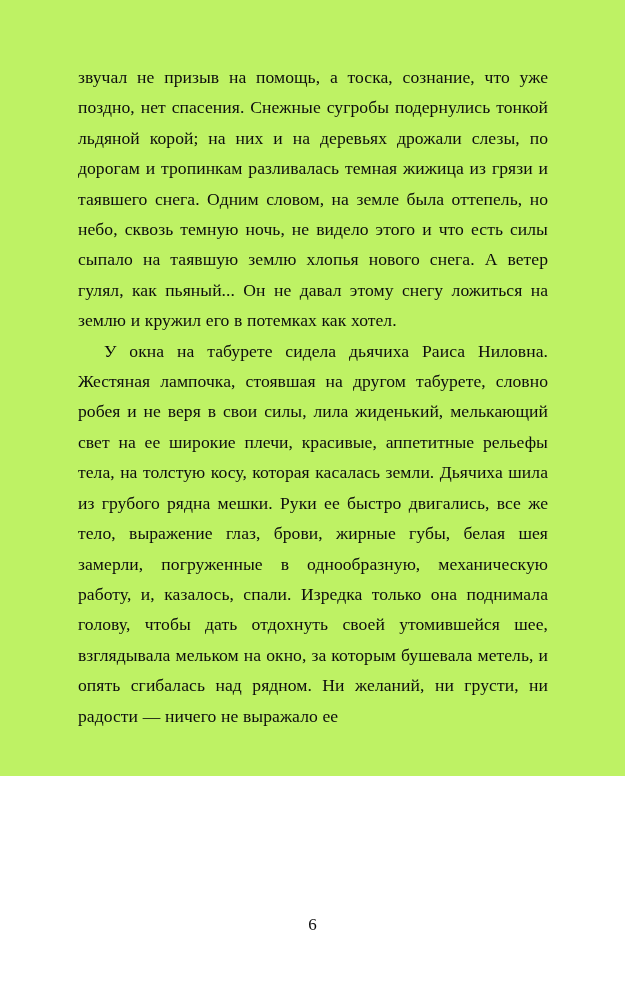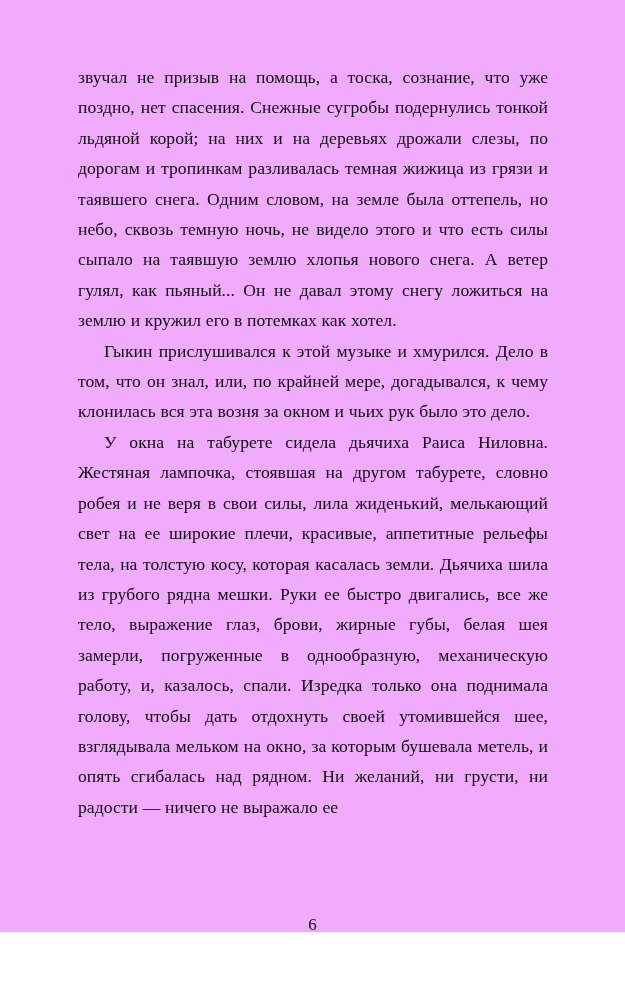--- a/index.html
+++ b/index.html
@@ -13,22 +13,22 @@
     position: relative;
     font-family: "Liberation Serif", serif;
     color: #0d0d0d;
     overflow: hidden;
   }
   .page {
     position: absolute;
     left: 0;
     top: 0;
     width: 625px;
-    height: 932px;
-    background: #f0abfc;
+    height: 776px;
+    background: #bef264;
   }
   .text-block {
     position: absolute;
     left: 78px;
     top: 62px;
     width: 470px;
   }
   p.para {
     margin: 0;
     font-size: 17.6px;
@@ -59,17 +59,16 @@
     font-family: "Liberation Serif", serif;
     color: #0d0d0d;
   }
 </style>
 </head>
 <body>
 
 <div class="page">
   <div class="text-block">
     <p class="para">звучал не призыв на помощь, а тоска, сознание, что уже поздно, нет спасения. Снежные сугробы подернулись тонкой льдяной корой; на них и на деревьях дрожали слезы, по дорогам и тропинкам разливалась темная жижица из грязи и таявшего снега. Одним словом, на земле была оттепель, но небо, сквозь темную ночь, не видело этого и что есть силы сыпало на таявшую землю хлопья нового снега. А ветер гулял, как пьяный... Он не давал этому снегу ложиться на землю и кружил его в потемках как хотел.</p>
-    <p class="para indent">Гыкин прислушивался к этой музыке и хмурился. Дело в том, что он знал, или, по крайней мере, догадывался, к чему клонилась вся эта возня за окном и чьих рук было это дело.</p>
     <p class="para indent">У окна на табурете сидела дьячиха Раиса Ниловна. Жестяная лампочка, стоявшая на другом табурете, словно робея и не веря в свои силы, лила жиденький, мелькающий свет на ее широкие плечи, красивые, аппетитные рельефы тела, на толстую косу, которая касалась земли. Дьячиха шила из грубого рядна мешки. Руки ее быстро двигались, все же тело, выражение глаз, брови, жирные губы, белая шея замерли, погруженные в однообразную, механическую работу, и, казалось, спали. Изредка только она поднимала голову, чтобы дать отдохнуть своей утомившейся шее, взглядывала мельком на окно, за которым бушевала метель, и опять сгибалась над рядном. Ни желаний, ни грусти, ни радости — ничего не выражало ее</p>
   </div>
   <div class="folio">6</div>
 </div>
 
 </body></html>

